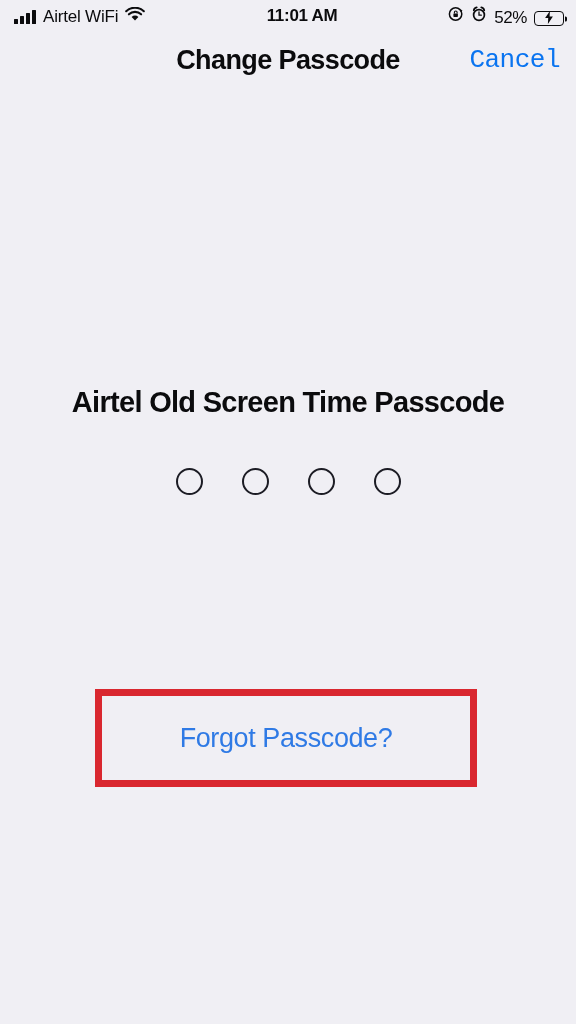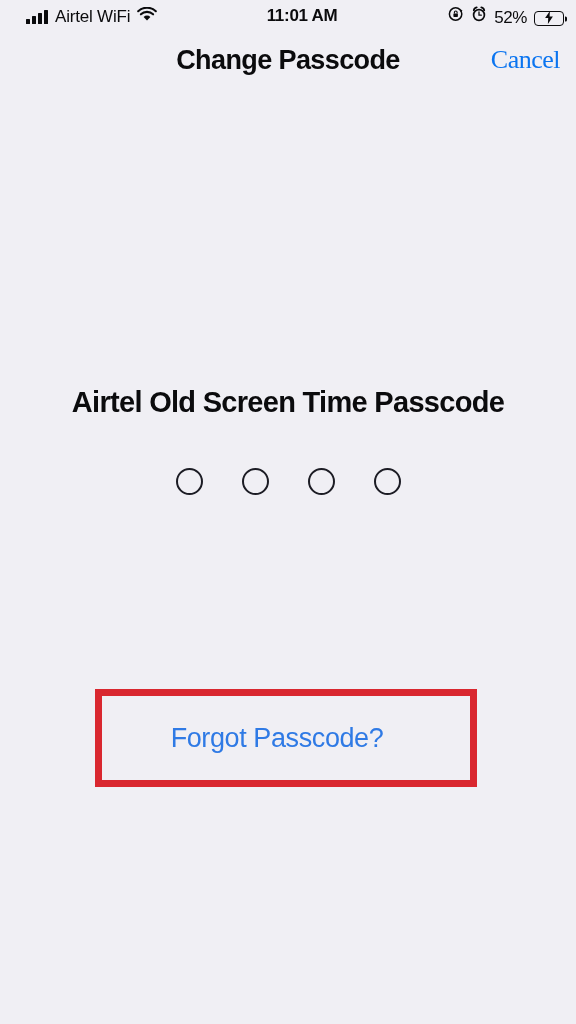--- a/index.html
+++ b/index.html
@@ -16,21 +16,21 @@
     -webkit-font-smoothing: antialiased;
     position: relative;
   }
 
   
   .status-bar {
     height: 32px;
     width: 100%;
     display: flex;
     align-items: center;
-    padding: 0 12px 0 26px;
+    padding: 0 12px 0 14px;
     position: relative;
   }
 
   .status-left {
     display: flex;
     align-items: center;
     gap: 7px;
   }
 
   .signal-bars {
@@ -138,21 +138,21 @@
   .nav-cancel {
     position: absolute;
     right: 16px;
     top: 50%;
     transform: translateY(-50%);
     font-size: 26px;
     color: #0a74f0;
     letter-spacing: -0.5px;
     background: none;
     border: none;
-    font-family: Liberation Serif, serif;
+    font-family: Liberation Mono, monospace;
     cursor: pointer;
   }
 
   
   .content {
     position: absolute;
     top: 88px;
     left: 0;
     width: 100%;
     height: 936px;
@@ -193,21 +193,21 @@
     left: 95px;
     top: 601px;
     width: 382px;
     height: 98px;
     border: 7px solid #d9272f;
     background: transparent;
   }
 
   .forgot-link {
     position: absolute;
-    left: 86px;
+    left: 95px;
     top: 601px;
     width: 382px;
     height: 98px;
     display: flex;
     align-items: center;
     justify-content: center;
     font-size: 27px;
     color: #2f7ae5;
     letter-spacing: -0.4px;
     background: none;

